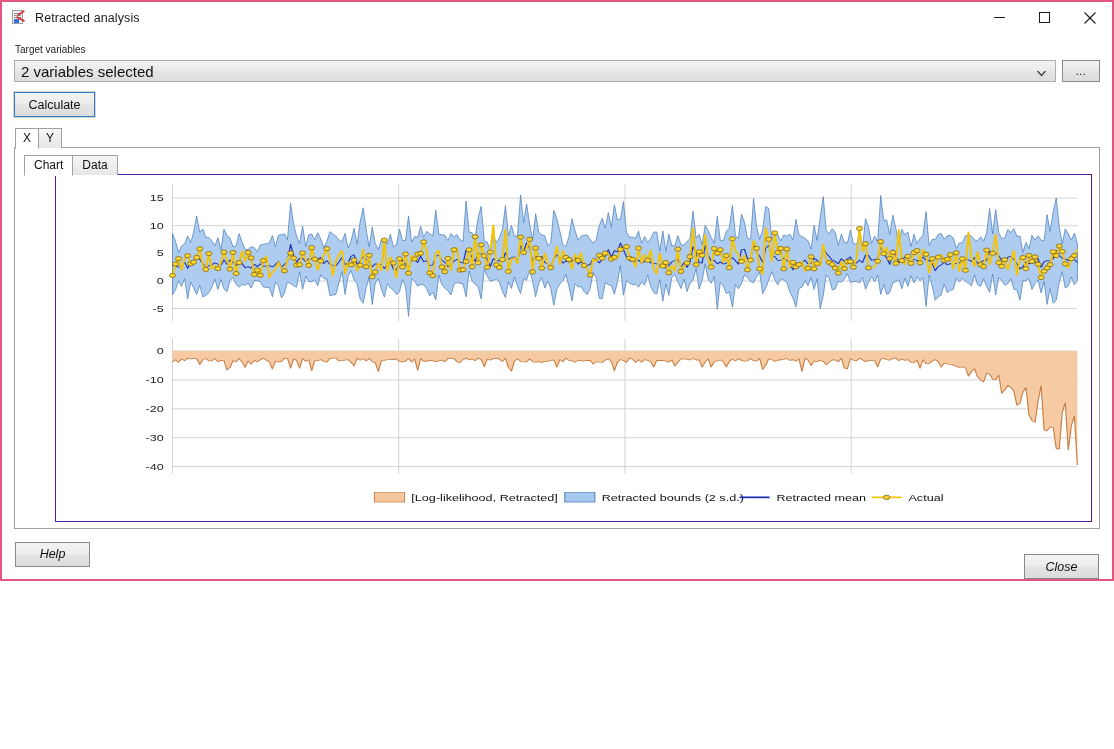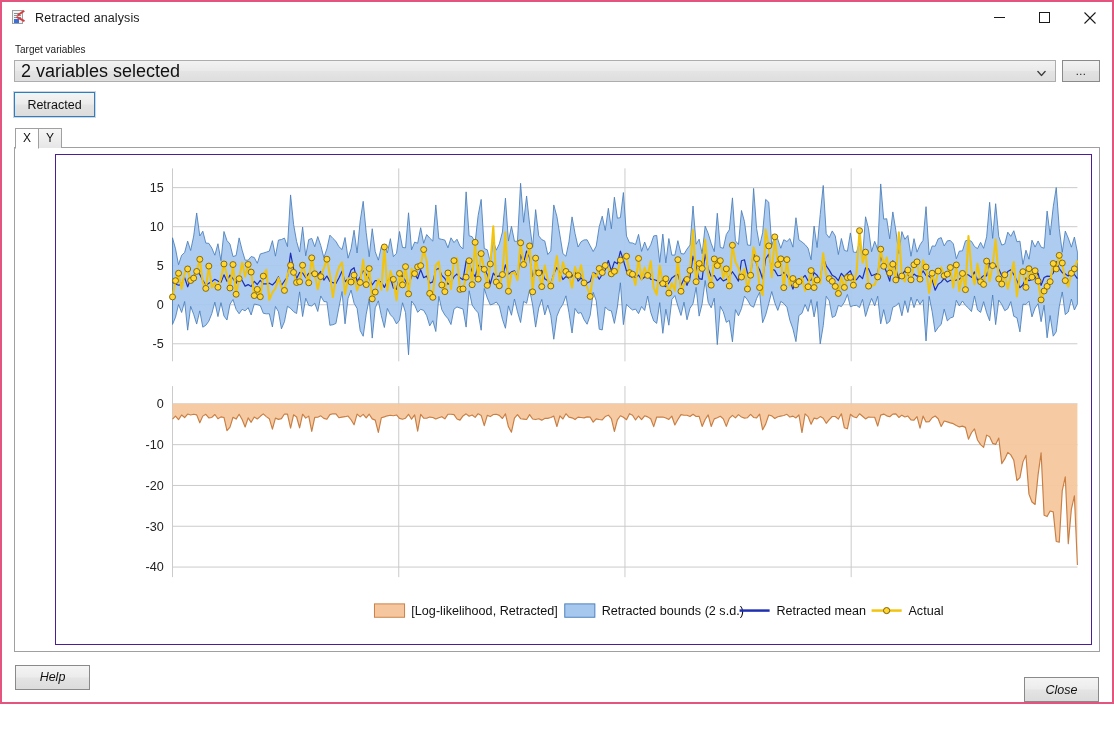--- a/index.html
+++ b/index.html
@@ -5,21 +5,21 @@
   * { box-sizing: border-box; }
   html, body {
     margin: 0; padding: 0;
     width: 1114px; height: 749px;
     font-family: "Liberation Sans", sans-serif;
     overflow: hidden;
     background: #ffffff;
   }
   #window {
     position: relative;
-    width: 1114px; height: 704px;
+    width: 1114px; height: 581px;
     border: 2px solid #e3547f;
     background: #ffffff;
     display: flex;
     flex-direction: column;
   }
   
   #titlebar {
     height: 31px;
     flex: 0 0 31px;
     display: flex;
@@ -90,21 +90,21 @@
     margin-bottom: 5px;
     margin-left: 1px;
   }
   #selrow { display: flex; align-items: stretch; gap: 6px; height: 22px; }
   #combo {
     flex: 1 1 auto;
     background: linear-gradient(to bottom,#f2f2f2 0%, #eaeaea 48%, #e4e4e4 52%, #dedede 100%);
     border: 1px solid #adadad;
     display: flex; align-items: center;
     padding: 0 6px;
-    font-size: 18px; color: #111;
+    font-size: 15px; color: #111;
     position: relative;
     cursor: default;
   }
   #combo .caret {
     position: absolute; right: 9px; top: 50%; transform: translateY(-50%);
   }
   #dots-btn {
     width: 38px;
     background: linear-gradient(to bottom,#f2f2f2 0%, #e9e9e9 48%, #e2e2e2 52%, #dcdcdc 100%);
     border: 1px solid #8a8a8a;
@@ -259,29 +259,33 @@
         <span>2 variables selected</span>
         <span class="caret">
           <svg width="9" height="6" viewBox="0 0 9 6">
               <path d="M0.5 0.5 L4.5 5 L8.5 0.5" fill="none" stroke="#3a3a3a" stroke-width="1.2"></path>
             </svg>
         </span>
       </div>
       <div id="dots-btn">...</div>
     </div>
 
-    <div id="calc-btn">Retracted</div>
+    <div id="calc-btn">Calculate</div>
 
     <div id="outer-tabs">
       <div class="otab active">X</div>
       <div class="otab inactive">Y</div>
     </div>
 
     <div id="outer-panel">
 
+      <div id="inner-tabs">
+        <div class="itab active">Chart</div>
+        <div class="itab inactive">Data</div>
+      </div>
 
       <div id="inner-panel">
         <div id="chart-area">
           <svg id="chart-svg" width="100%" height="100%" viewBox="0 0 1066 512" preserveAspectRatio="none">
               <g>
                 <rect x="120" y="14" width="932" height="230" fill="#ffffff"></rect>
                 <line x1="120" y1="34.17391304347825" x2="1052" y2="34.17391304347825" stroke="#c9c9c9" stroke-width="1"></line>
                 <text x="111" y="38.67391304347825" text-anchor="end" font-size="13" fill="#222">15</text>
                 <line x1="120" y1="75.04347826086956" x2="1052" y2="75.04347826086956" stroke="#c9c9c9" stroke-width="1"></line>
                 <text x="111" y="79.54347826086956" text-anchor="end" font-size="13" fill="#222">10</text>

